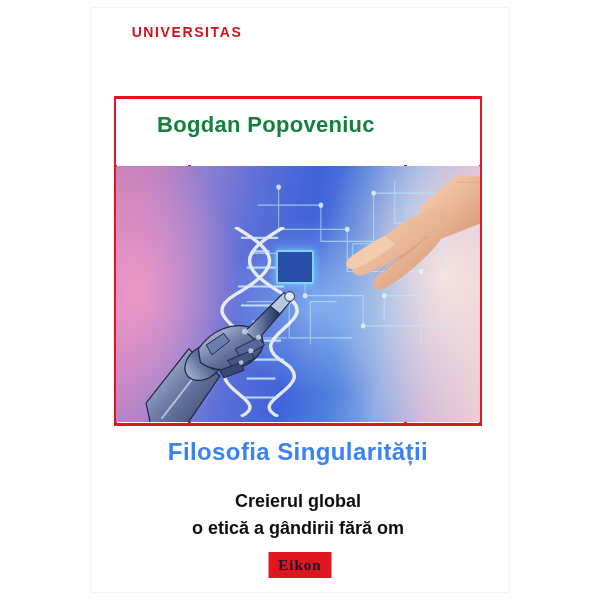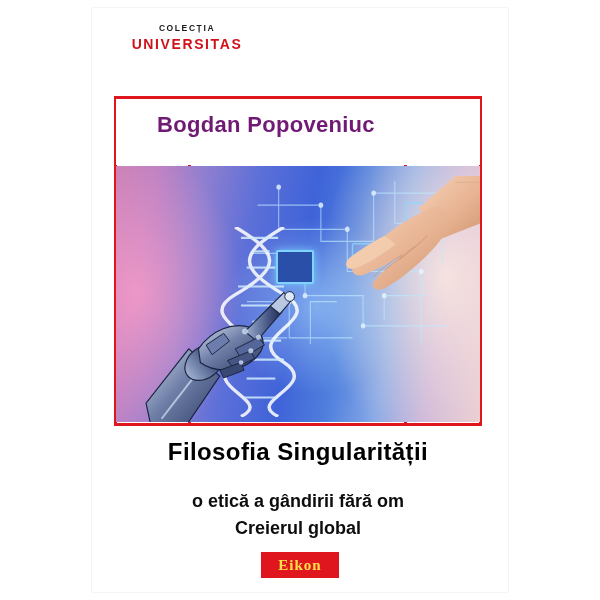--- a/index.html
+++ b/index.html
@@ -76,21 +76,21 @@
   }
 
   .author {
     position: absolute;
     left: 24px;
     top: 104px;
     width: 300px;
     text-align: center;
     font-size: 22px;
     font-weight: bold;
-    color: #701a75;
+    color: #15803d;
     letter-spacing: 0.3px;
   }
 
   
   .art {
     position: absolute;
     left: 24px;
     top: 158px;
     width: 364px;
     height: 256px;
@@ -162,62 +162,61 @@
 
   
   .title {
     position: absolute;
     left: 24px;
     top: 430px;
     width: 364px;
     text-align: center;
     font-size: 24px;
     font-weight: bold;
-    color: #000000;
+    color: #3b82f6;
     letter-spacing: 0.4px;
   }
   .subtitle {
     position: absolute;
     left: 24px;
     top: 480px;
     width: 364px;
     text-align: center;
     font-size: 18px;
     font-weight: bold;
     color: #0d0d0d;
     line-height: 1.5;
   }
 
   
   .logo {
     position: absolute;
     left: 50%;
     transform: translateX(-50%);
     bottom: 14px;
-    width: 78px;
+    width: 63px;
     height: 26px;
     background: #e0161e;
-    color: #fde047;
+    color: #0f172a;
     font-size: 15px;
     font-weight: bold;
     letter-spacing: 1px;
     display: flex;
     align-items: center;
     justify-content: center;
     font-family: "Liberation Serif", serif;
   }
 </style>
 </head>
 <body>
 
 <div id="cover">
   <div class="book">
 
     <div class="hdr hdr-left">
-      <div class="l1">COLECȚIA</div>
       <div class="l2">UNIVERSITAS</div>
     </div>
 
     <div class="hdr hdr-right">
     </div>
 
     <div class="redline rl-top"></div>
     <div class="redline rl-left"></div>
     <div class="redline rl-right"></div>
     <div class="redline rl-bottom"></div>
@@ -342,20 +341,20 @@
           <path d="M70 74 C60 80 50 88 44 94"></path>
           <path d="M82 66 C72 74 62 82 54 88"></path>
           <path d="M94 56 C86 64 76 72 68 78"></path>
         </g>
         <path d="M120 6 L150 6" stroke="#d8a887" stroke-width="1" opacity="0.5"></path>
       </svg>
     </div>
 
     <div class="title">Filosofia  Singularității</div>
     <div class="subtitle">
+      <div>Creierul global</div>
       <div>o etică a gândirii fără om</div>
-      <div>Creierul global</div>
     </div>
 
     <div class="logo">Eikon</div>
 
   </div>
 </div>
 
 </body></html>

